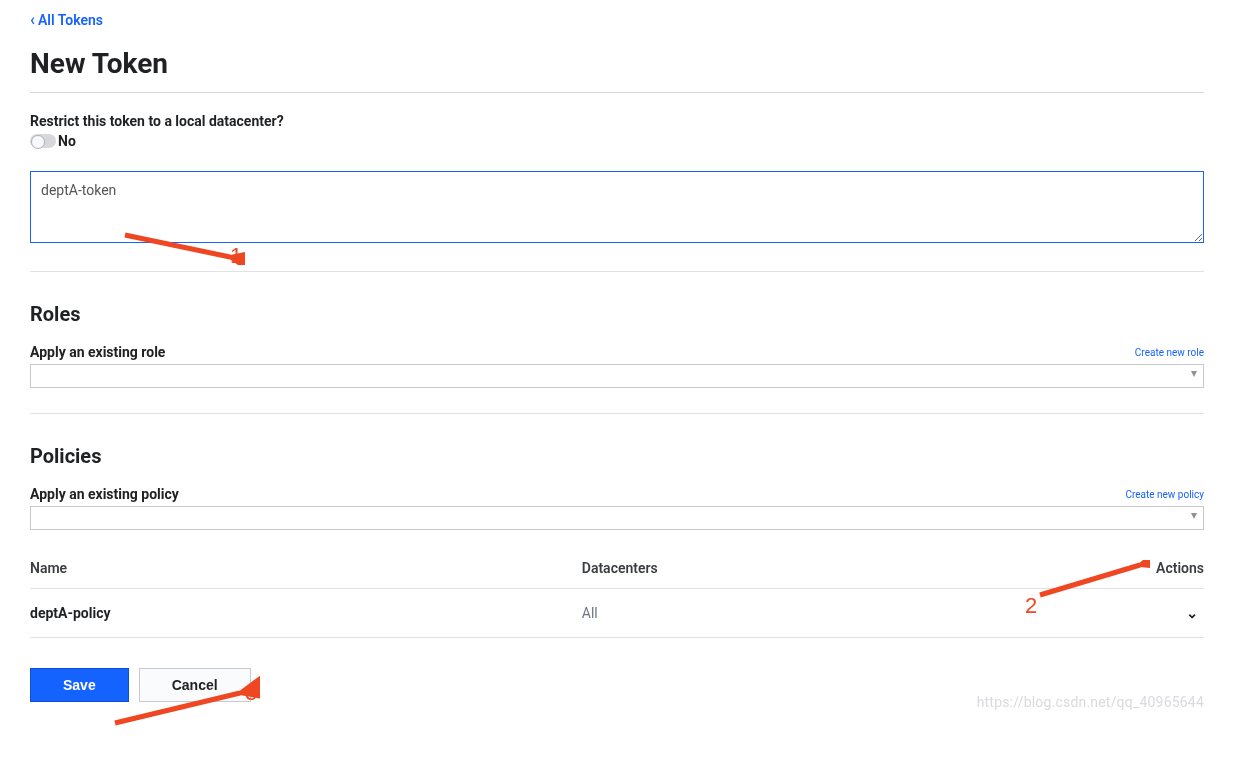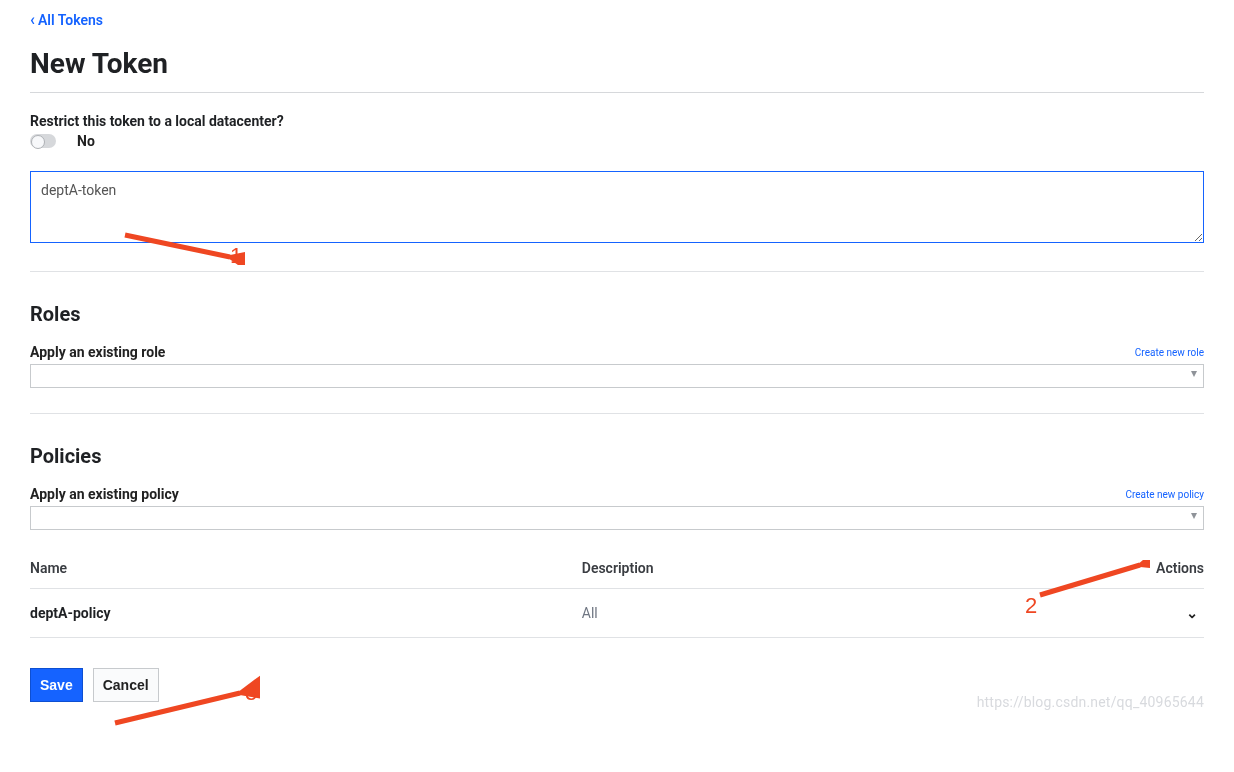--- a/index.html
+++ b/index.html
@@ -40,21 +40,21 @@
     margin-bottom: 4px;
   }
   .hint {
     color: #6f7682;
     font-size: 13.5px;
     margin-bottom: 10px;
   }
   .toggle-row {
     display: flex;
     align-items: center;
-    gap: 21px;
+    gap: 2px;
     margin-bottom: 22px;
   }
   .toggle {
     width: 26px;
     height: 14px;
     background: #d6d8db;
     border-radius: 8px;
     position: relative;
     cursor: pointer;
   }
@@ -142,21 +142,21 @@
     font-weight: 700;
     cursor: pointer;
     padding-right: 6px;
   }
   .btn-row {
     display: flex;
     gap: 10px;
     margin-top: 30px;
   }
   .btn {
-    padding: 8px 9px;
+    padding: 8px 32px;
     font-size: 14px;
     font-weight: 600;
     border: 1px solid #c7cacd;
     background: #fff;
     cursor: pointer;
   }
   .btn-primary {
     background: #1563ff;
     color: #fff;
     border-color: #0e4fd1;
@@ -232,21 +232,21 @@
   <h2 class="section-title">Policies</h2>
   <div class="apply-row">
     <span class="apply-label">Apply an existing policy</span>
     <a href="#" class="create-link">Create new policy</a>
   </div>
   <div class="dropdown"></div>
 
   <div class="policies-table">
     <div class="thead-row">
       <div class="col-name">Name</div>
-      <div class="col-dc">Description</div>
+      <div class="col-dc">Datacenters</div>
       <div class="col-actions">Actions</div>
     </div>
     <div class="trow">
       <div class="col-name">deptA-policy</div>
       <div class="col-dc">All</div>
       <div class="col-actions">
         <span class="expand-caret">⌄</span>
       </div>
     </div>
   </div>

